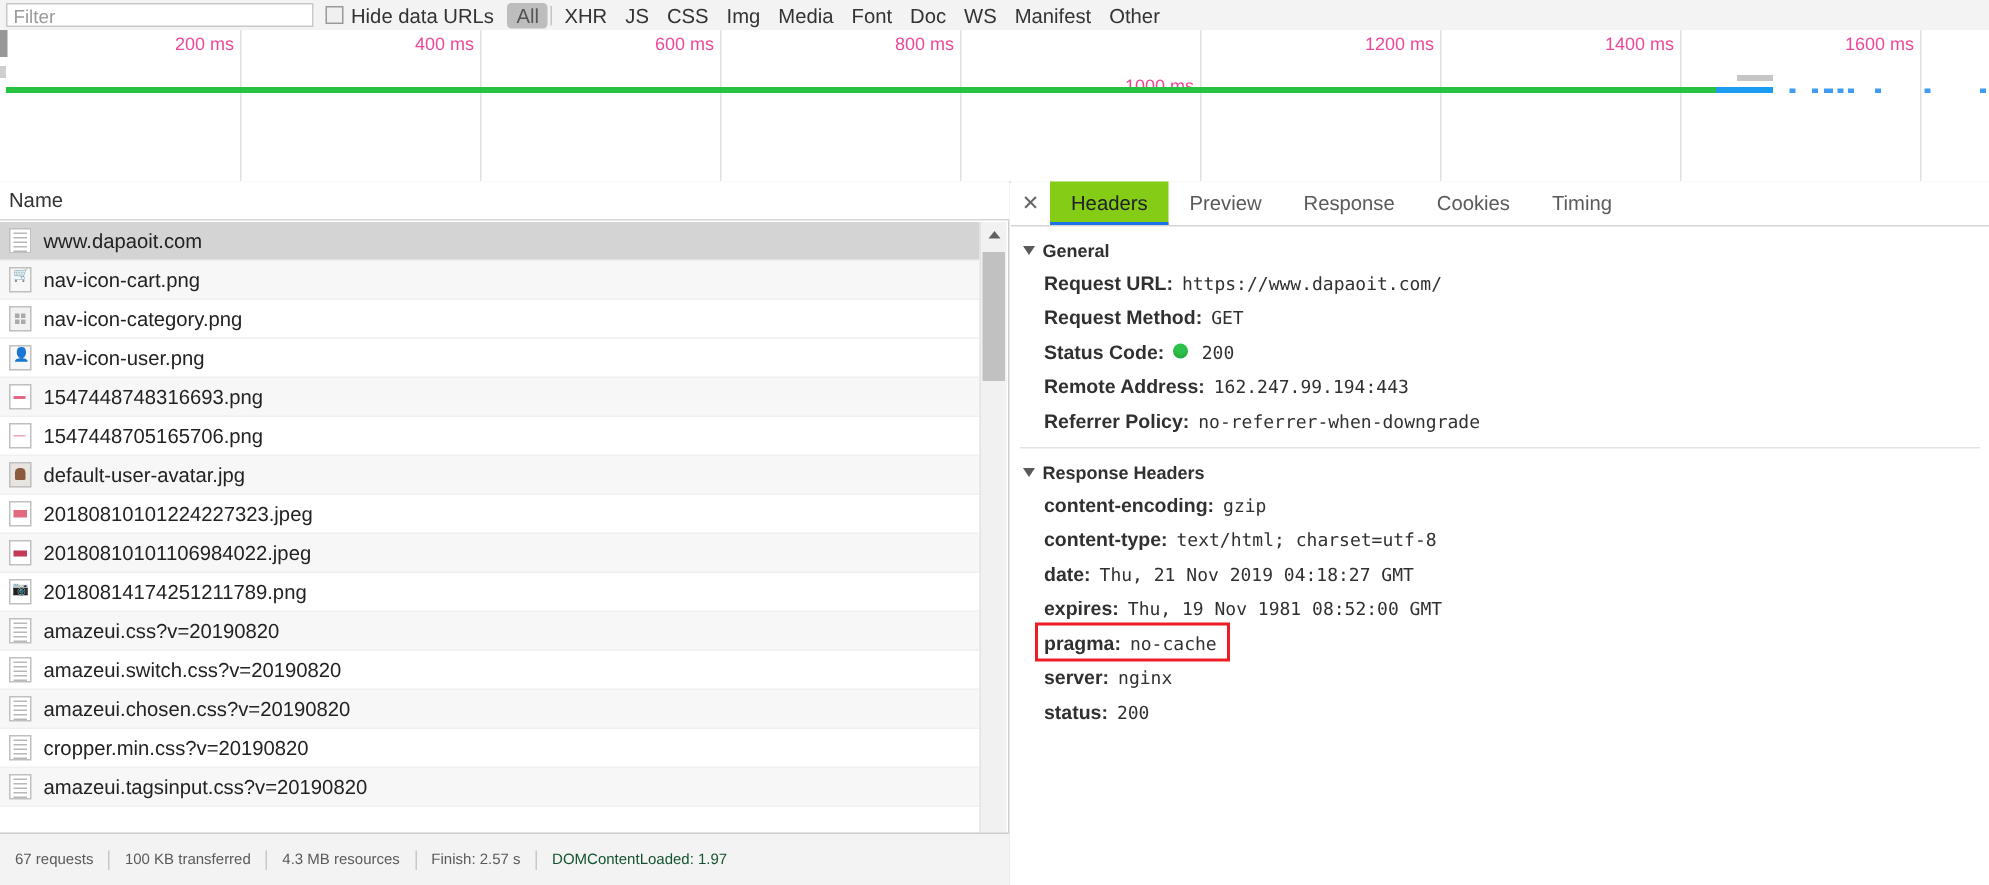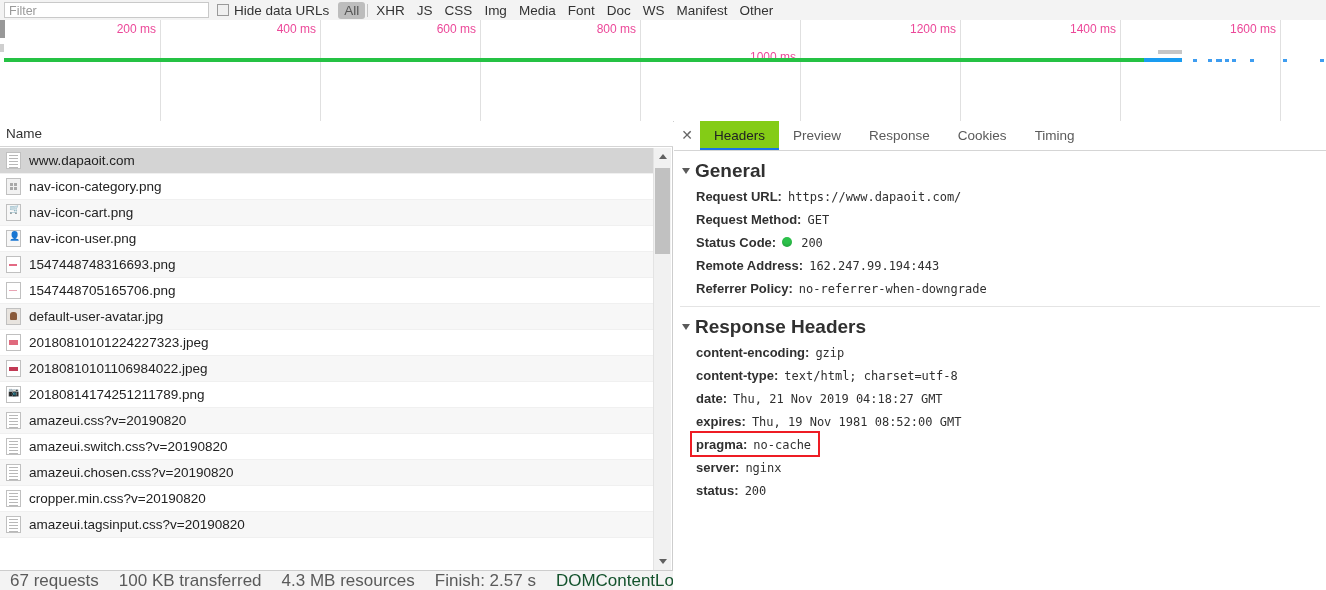--- a/index.html
+++ b/index.html
@@ -167,23 +167,23 @@
   }
   .sb-arrow.up i { border-bottom: 5px solid #606060; }
   .sb-arrow.down i { border-top: 5px solid #606060; }
   .sb-thumb {
     position: absolute; left: 1px; top: 20px; width: 15px; height: 86px;
     background: #c1c1c1;
   }
 
   
   .status-bar {
-    position: absolute; left: 0; bottom: 0; width: 673px; height: 20px;
+    position: absolute; left: 0; bottom: 0; width: 673px; height: 35px;
     background: #f3f3f3; border-top: 1px solid #cdcdcd;
-    display: flex; align-items: center; font-size: 17px; color: #5a5a5a;
+    display: flex; align-items: center; font-size: 10px; color: #5a5a5a;
     box-sizing: border-box; overflow: hidden;
   }
   .st-item { padding: 0 10px; white-space: nowrap; }
   .st-sep { width: 1px; height: 13px; background: #c8c8c8; }
   .st-item.link { color: #14532d; }
 
   
   .right-pane {
     position: absolute; left: 674px; top: 121px; width: 652px; height: 469px;
     background: #fff;
@@ -204,21 +204,21 @@
   .dtab.active {
     color: #202124; background: #84cc16;
     border-bottom: 2px solid #1a73e8;
   }
 
   .detail-body {
     position: absolute; left: 0; top: 30px; width: 652px; height: 439px;
     overflow: hidden; padding-top: 6px; box-sizing: border-box;
   }
   .sect-title {
-    font-size: 19px; font-weight: bold; color: #303030;
+    font-size: 12px; font-weight: bold; color: #303030;
     padding: 3px 0 3px 8px; display: flex; align-items: center;
   }
   .tri {
     display: inline-block; width: 0; height: 0; margin-right: 5px;
     border-left: 4.5px solid transparent; border-right: 4.5px solid transparent;
     border-top: 6px solid #5a5a5a;
   }
   .hr { height: 1px; background: #e4e4e4; margin: 6px 6px 6px 6px; }
   .hrow {
     display: flex; align-items: baseline; padding: 4px 0 4px 22px;
@@ -310,27 +310,27 @@
             <span class="doc-lines">
               <i></i>
               <i></i>
               <i></i>
               <i></i>
               <i></i>
             </span>
           </span>
           <span>www.dapaoit.com</span>
         </div>
+        <div class="row odd">
+          <span class="row-icon ic-cart"></span>
+          <span>nav-icon-cart.png</span>
+        </div>
         <div class="row">
           <span class="row-icon ic-grid"></span>
           <span>nav-icon-category.png</span>
-        </div>
-        <div class="row odd">
-          <span class="row-icon ic-cart"></span>
-          <span>nav-icon-cart.png</span>
         </div>
         <div class="row">
           <span class="row-icon ic-user"></span>
           <span>nav-icon-user.png</span>
         </div>
         <div class="row odd">
           <span class="row-icon ic-pinkline"></span>
           <span>1547448748316693.png</span>
         </div>
         <div class="row">

